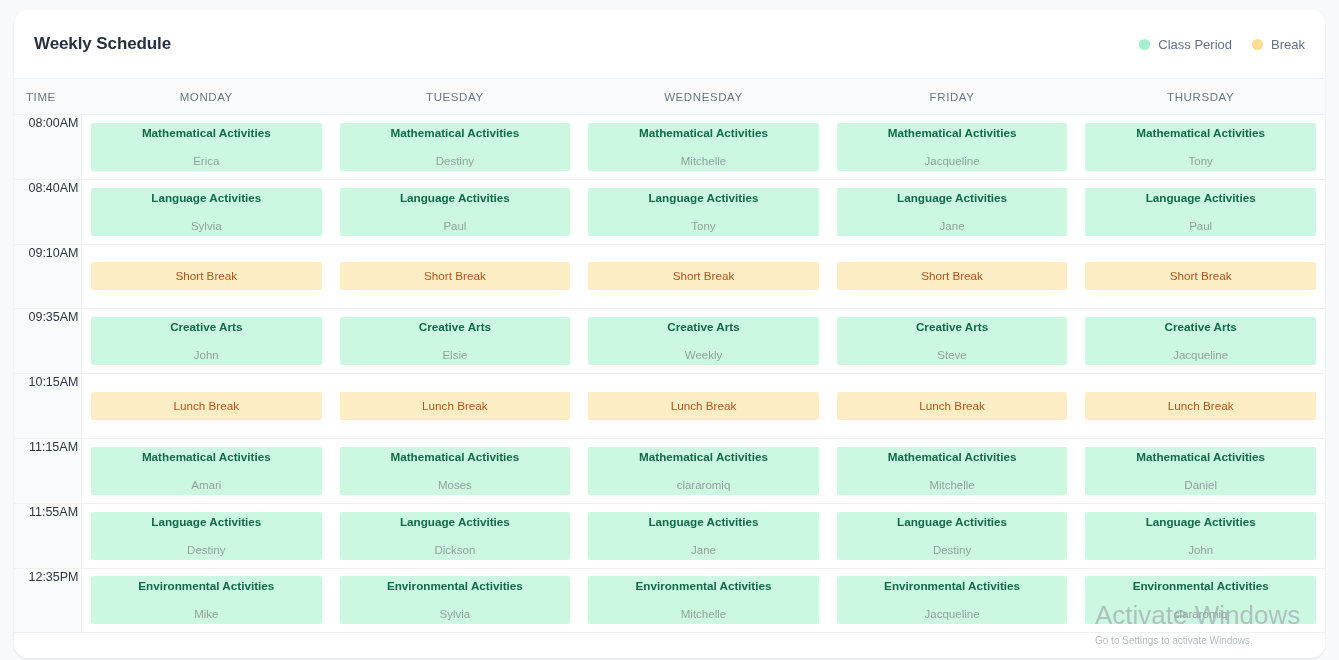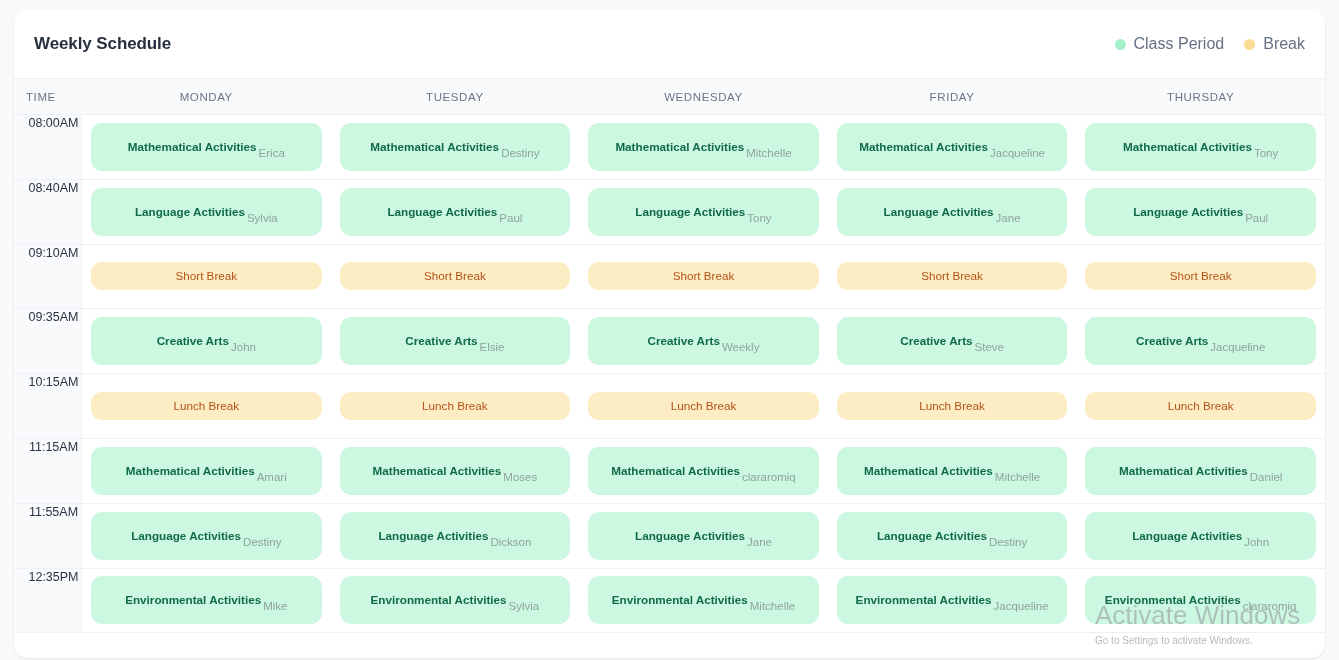--- a/index.html
+++ b/index.html
@@ -63,21 +63,21 @@
     width: 11px;
     height: 11px;
     border-radius: 50%;
     display: block;
   }
 
   .legend-dot.class-dot { background: #A5EFCB; }
   .legend-dot.break-dot { background: #FBDC95; }
 
   .legend-label {
-    font-size: 16px;
+    font-size: 13px;
     color: #667085;
   }
 
   
   .grid {
     width: 100%;
   }
 
   .grid-row {
     display: flex;
@@ -140,23 +140,23 @@
     min-width: 0;
     display: flex;
     align-items: center;
     justify-content: center;
     padding: 0 9px;
   }
 
   
   .card {
     width: 100%;
-    border-radius: 11px;
-    display: flex;
-    flex-direction: row;
+    border-radius: 2px;
+    display: flex;
+    flex-direction: column;
     align-items: center;
     justify-content: center;
   }
 
   .card.class-card {
     background: #CCF8E2;
     height: 48px;
     gap: 2px;
   }
 

